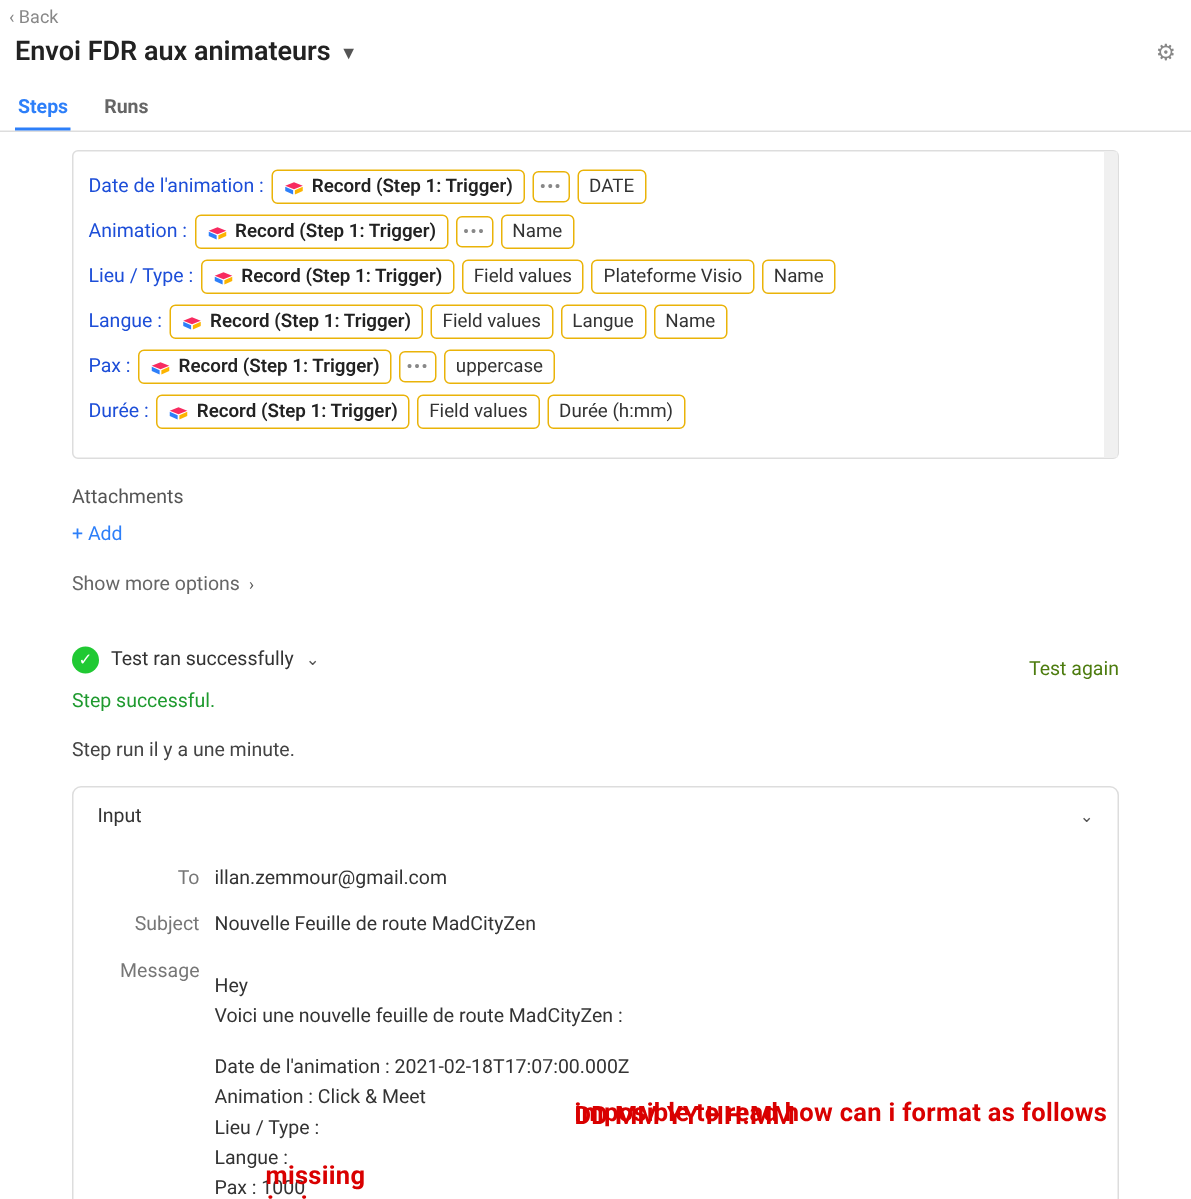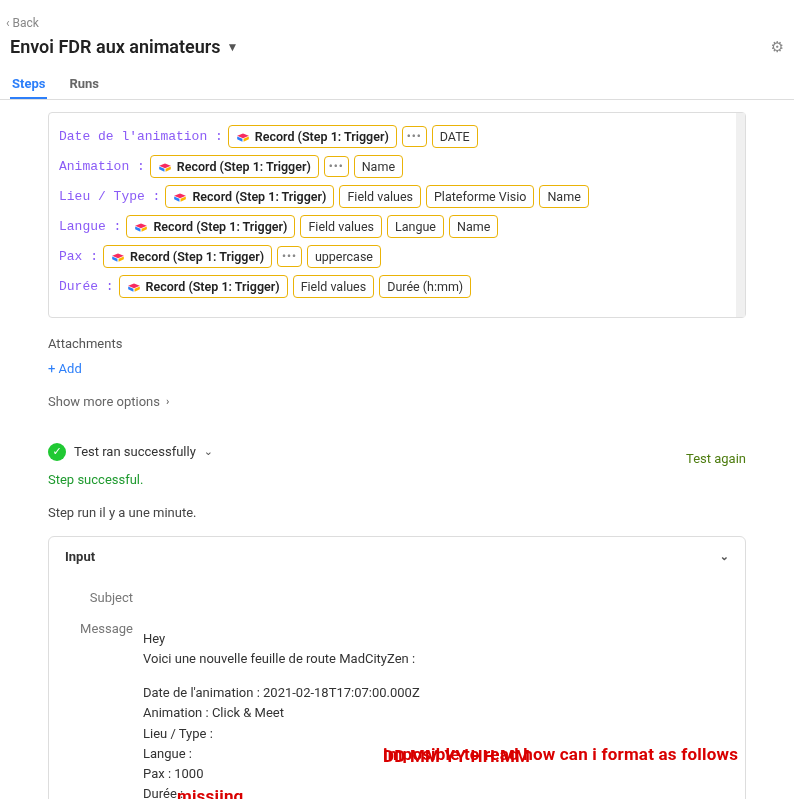--- a/index.html
+++ b/index.html
@@ -6,21 +6,21 @@
   body {
     font-family: -apple-system, BlinkMacSystemFont, "Segoe UI", Roboto, Helvetica, Arial, sans-serif;
     font-size: 13px;
     color: #333;
     background: #fff;
     width: 794px;
   }
   .back-link {
     font-size: 12px;
     color: #888;
-    padding: 16px 10px 0 6px;
+    padding: 4px 10px 0 6px;
   }
   .header {
     display: flex;
     justify-content: space-between;
     align-items: center;
     padding: 6px 10px 0 10px;
   }
   .title {
     font-size: 18px;
     font-weight: 600;
@@ -65,21 +65,21 @@
     background: #f0f0f0;
   }
   .row {
     display: flex;
     align-items: center;
     flex-wrap: wrap;
     gap: 5px;
     margin-bottom: 7px;
     font-size: 13px;
   }
-  .row-label { color: #8b5cf6; font-family: Liberation Mono, monospace; }
+  .row-label { color: #1d4ed8; }
   .pill {
     display: inline-flex;
     align-items: center;
     border: 1px solid #eab308;
     border-radius: 4px;
     padding: 3px 7px;
     background: #fff;
     color: #222;
     font-weight: 600;
     font-size: 12.5px;
@@ -147,21 +147,21 @@
   .input-panel {
     margin: 16px 48px 0 48px;
     border: 1px solid #ddd;
     border-radius: 6px;
   }
   .input-header {
     display: flex;
     justify-content: space-between;
     align-items: center;
     padding: 12px 16px;
-    font-weight: 700;
+    font-weight: 400;
     color: #333;
     cursor: pointer;
     gap: 25px;
   }
   .input-body {
     padding: 6px 28px 20px 28px;
     font-size: 13px;
     color: #222;
     position: relative;
   }
@@ -347,21 +347,26 @@
 <div class="step-success">Step successful.</div>
 <div class="step-time">Step run il y a une minute.</div>
 
 <div class="input-panel">
   <div class="input-header">
     <span>Input</span>
     <span class="chev">⌄</span>
   </div>
   <div class="input-body">
     <div class="field-row">
+      <div class="flabel">To</div>
+      <div class="fval">illan.zemmour@gmail.com</div>
+    </div>
+    <div class="field-row">
       <div class="flabel">Subject</div>
+      <div class="fval">Nouvelle Feuille de route MadCityZen</div>
     </div>
     <div class="field-row" style="align-items:flex-start">
       <div class="flabel">Message</div>
       <div class="fval msg-block" style="flex:1">
         <div>Hey</div>
         <div class="para">Voici une nouvelle feuille de route MadCityZen :</div>
         <div id="msg-lines" class="para">
             <div>Date de l'animation : 2021-02-18T17:07:00.000Z</div>
             <div>Animation : Click &amp; Meet</div>
             <div>Lieu / Type :</div>

